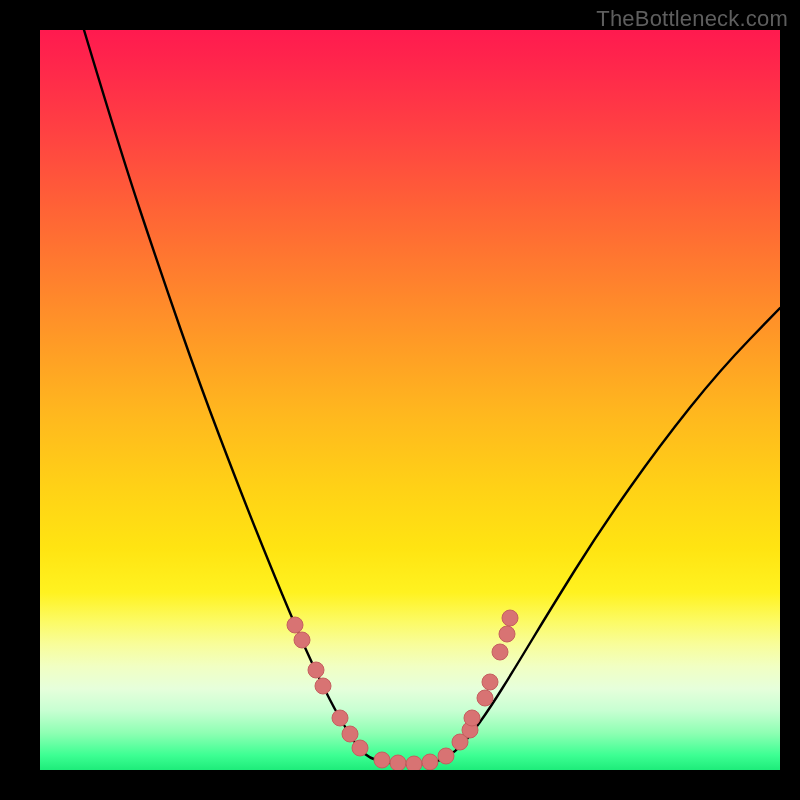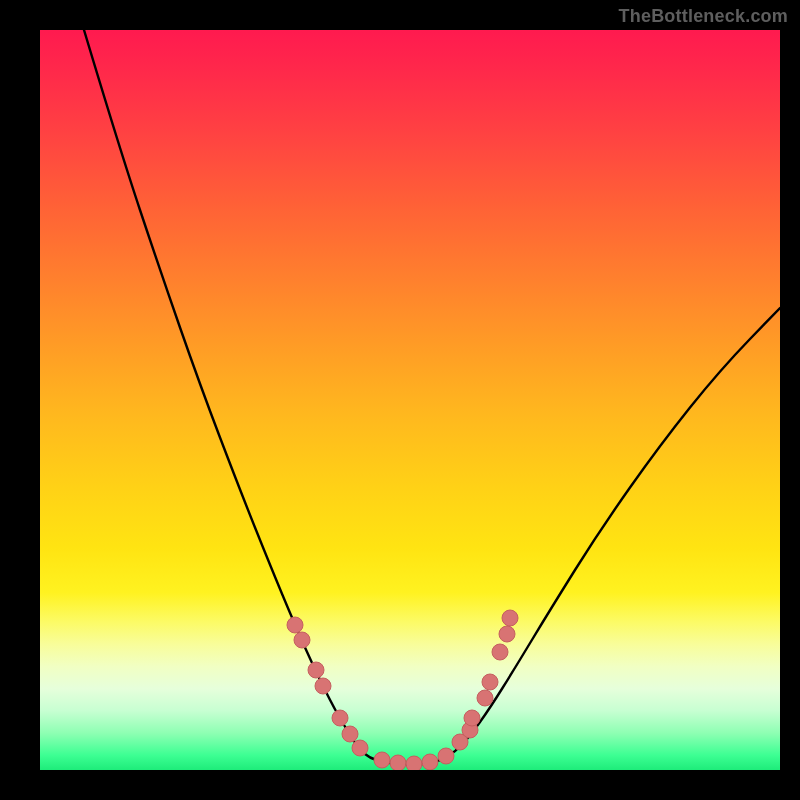--- a/index.html
+++ b/index.html
@@ -50,22 +50,22 @@
       #e6ffdb 89%,
       #c7ffd2 92%,
       #8effb3 95%,
       #3dff93 98%,
       #1eec7a 100%);
   }
   .watermark {
     position: absolute;
     top: 6px;
     right: 12px;
-    font-size: 18px;
-    font-weight: 700;
+    font-size: 22px;
+    font-weight: 400;
     color: #5e5e5e;
     letter-spacing: 0.2px;
     user-select: none;
   }
   svg.curves {
     position: absolute;
     left: 0;
     top: 0;
     width: 100%;
     height: 100%;

